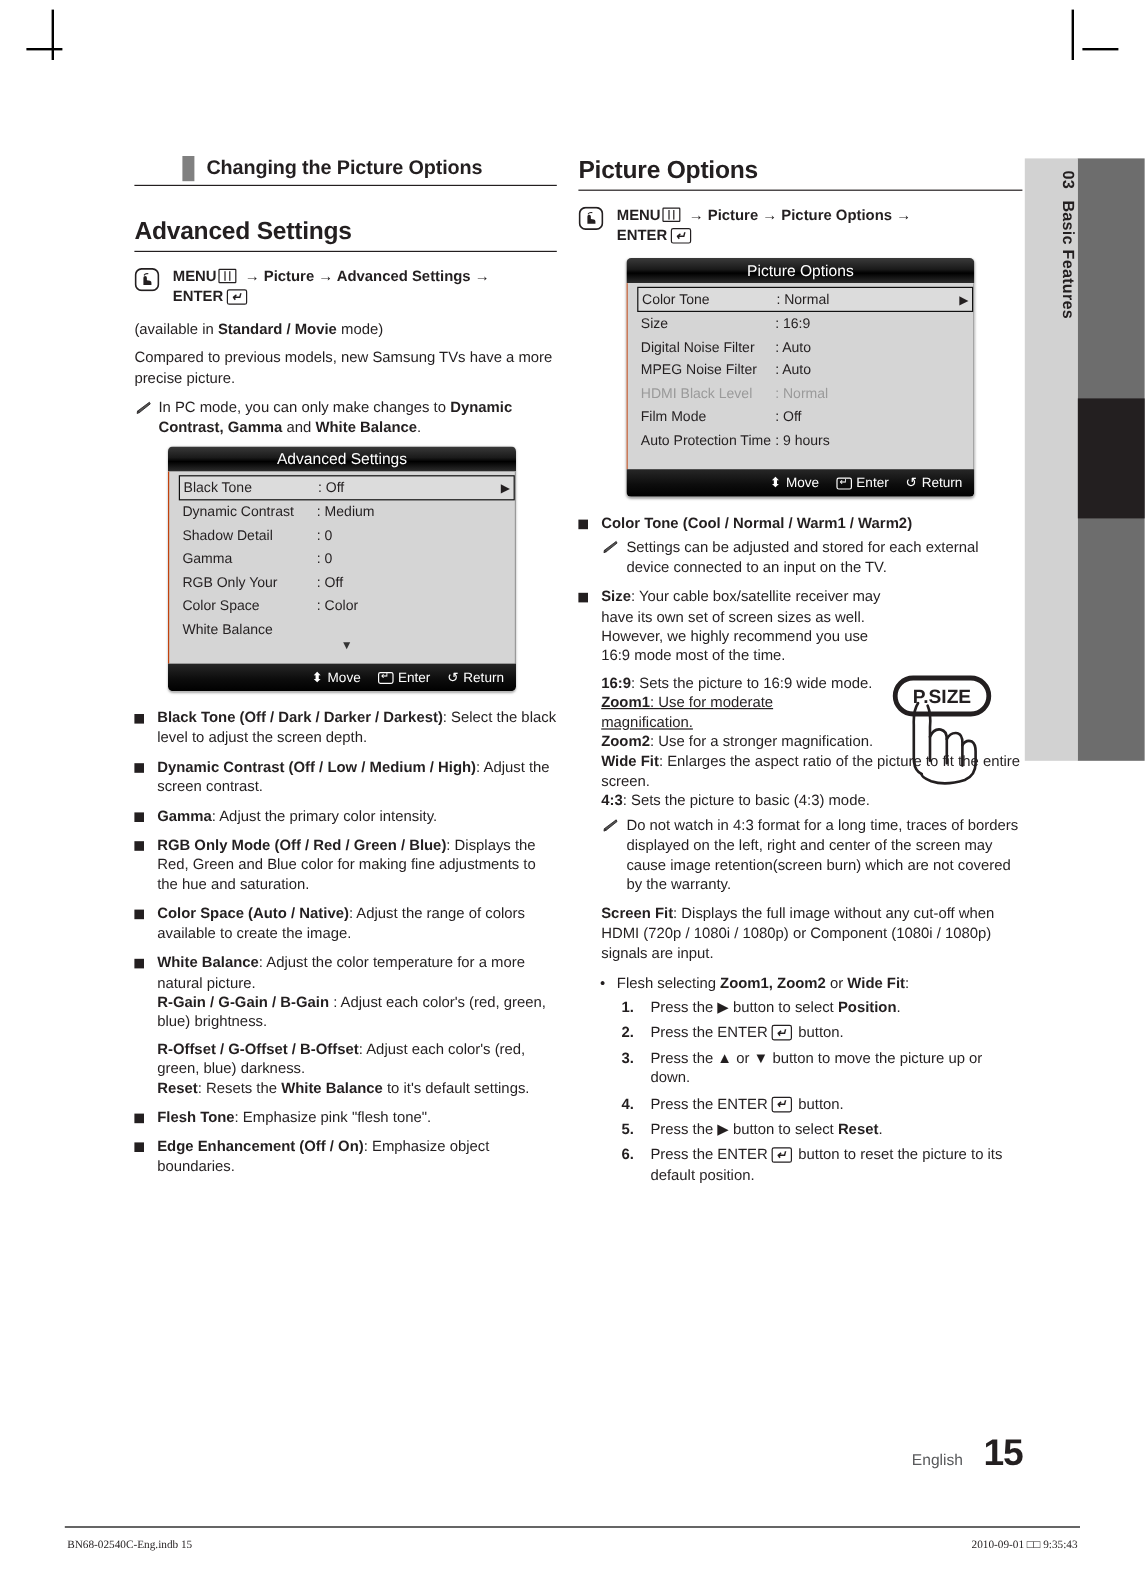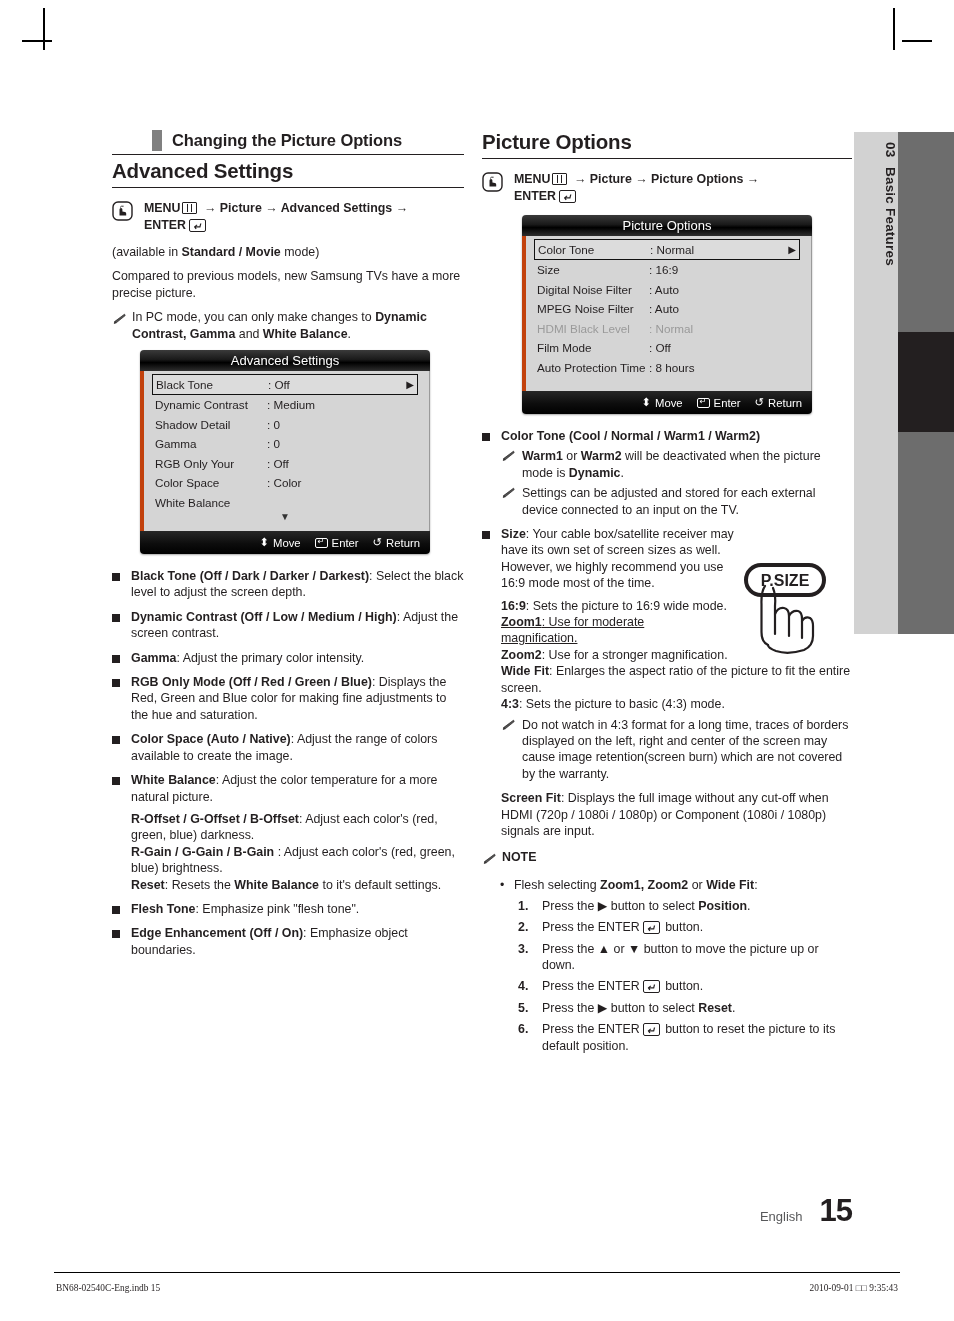--- a/index.html
+++ b/index.html
@@ -53,21 +53,21 @@
     font-size:13.5px; font-weight:bold; color:#231f20;
     letter-spacing:0.2px;
   }
   .side-tab .tab-num { margin-bottom:10px; }
 
   
   .sec-head {
     display:flex; align-items:center;
     border-bottom:1.6px solid #231f20;
     padding-bottom:3px;
-    margin-bottom:4px;
+    margin-bottom:26px;
     padding-left:40px;
   }
   .sec-head .bar {
     width:10px; height:21px; background:#808080; margin-right:10px; flex:0 0 auto;
   }
   .sec-head .txt { font-size:16.5px; font-weight:bold; letter-spacing:-0.1px; }
 
   .h2 {
     font-size:20.5px; font-weight:bold;
     border-bottom:1.2px solid #231f20;
@@ -137,22 +137,22 @@
     border-radius:4px; overflow:hidden;
     box-shadow:0 1px 2px rgba(0,0,0,0.35);
   }
   .osd.right { margin-left:40px; width:290px; }
   .osd-title {
     height:21px; line-height:21px; text-align:center;
     color:#ffffff; font-size:13px;
     background: linear-gradient(180deg,#3a3a3a 0%, #1a1a1a 45%, #000000 60%, #2e2e2e 100%);
   }
   .osd-body {
-    background:#d5d5d5; padding:3px 11px 7px 8px;
-    border-left:4px solid #c2410c; border-right:1px solid #9a9a9a;
+    background:#d5d5d5; padding:3px 0 7px 8px;
+    border-left:1px solid #c2410c; border-right:1px solid #9a9a9a;
   }
   .osd-row {
     display:flex; align-items:center;
     height:19.5px; font-size:11.7px; padding:0 3px;
   }
   .osd-row .lab { width:112px; flex:0 0 auto; }
   .osd-row .val { flex:1 1 auto; }
   .osd-row .car { flex:0 0 auto; font-size:10px; }
   .osd-row.sel {
     border:1.3px solid #111; background:#dcdcdc; height:21px;
@@ -324,22 +324,22 @@
         <div class="btxt"><b>RGB Only Mode (Off / Red / Green / Blue)</b><span>: Displays the Red, Green and Blue color for making fine adjustments to the hue and saturation.</span></div>
       </div>
       <div class="bul">
         <div class="sq"></div>
         <div class="btxt"><b>Color Space (Auto / Native)</b><span>: Adjust the range of colors available to create the image.</span></div>
       </div>
       <div class="bul">
         <div class="sq"></div>
         <div class="btxt">
           <b>White Balance</b><span>: Adjust the color temperature for a more natural picture.</span>
+          <div><b>R-Gain / G-Gain / B-Gain</b><span> : Adjust each color's (red, green, blue) brightness.</span></div>
           <div style="margin-top:6px;"><b>R-Offset / G-Offset / B-Offset</b><span>: Adjust each color's (red, green, blue) darkness.</span></div>
-          <div><b>R-Gain / G-Gain / B-Gain</b><span> : Adjust each color's (red, green, blue) brightness.</span></div>
           <div><b>Reset</b><span>: Resets the </span><b>White Balance</b><span> to it's default settings.</span></div>
         </div>
       </div>
       <div class="bul">
         <div class="sq"></div>
         <div class="btxt"><b>Flesh Tone</b><span>: Emphasize pink "flesh tone".</span></div>
       </div>
       <div class="bul">
         <div class="sq"></div>
         <div class="btxt"><b>Edge Enhancement (Off / On)</b><span>: Emphasize object boundaries.</span></div>
@@ -394,21 +394,21 @@
           <div class="osd-row dim">
             <span class="lab">HDMI Black Level</span>
             <span class="val">: Normal</span>
           </div>
           <div class="osd-row">
             <span class="lab">Film Mode</span>
             <span class="val">: Off</span>
           </div>
           <div class="osd-row">
             <span class="lab">Auto Protection Time</span>
-            <span class="val">: 8 hours</span>
+            <span class="val">: 9 hours</span>
           </div>
           <div style="height:7px;"></div>
         </div>
         <div class="osd-foot">
           <span class="k">
               <span>⬍</span>
               <span>Move</span>
             </span>
           <span class="k">
               <span class="mini-enter">
@@ -420,29 +420,20 @@
               <span>↺</span>
               <span>Return</span>
             </span>
         </div>
       </div>
 
       <div class="bul">
         <div class="sq"></div>
         <div class="btxt">
           <b>Color Tone (Cool / Normal / Warm1 / Warm2)</b>
-          <div class="sub-note">
-            <span class="pic">
-              <svg width="14" height="12" viewBox="0 0 14 12">
-                  <path d="M12.5 1.2 L13.2 2.6 L4.2 9.8 L2.3 10.6 L2.6 8.6 Z" fill="#555" stroke="#231f20" stroke-width="0.7"></path>
-                  <path d="M2.6 8.6 L4.2 9.8" stroke="#231f20" stroke-width="0.7"></path>
-                </svg>
-            </span>
-            <span class="ntxt"><b>Warm1</b><span> or </span><b>Warm2</b><span> will be deactivated when the picture mode is </span><b>Dynamic</b><span>.</span></span>
-          </div>
           <div class="sub-note">
             <span class="pic">
               <svg width="14" height="12" viewBox="0 0 14 12">
                   <path d="M12.5 1.2 L13.2 2.6 L4.2 9.8 L2.3 10.6 L2.6 8.6 Z" fill="#555" stroke="#231f20" stroke-width="0.7"></path>
                   <path d="M2.6 8.6 L4.2 9.8" stroke="#231f20" stroke-width="0.7"></path>
                 </svg>
             </span>
             <span class="ntxt">Settings can be adjusted and stored for each external device connected to an input on the TV.</span>
           </div>
         </div>
@@ -463,29 +454,20 @@
                   <path d="M12.5 1.2 L13.2 2.6 L4.2 9.8 L2.3 10.6 L2.6 8.6 Z" fill="#555" stroke="#231f20" stroke-width="0.7"></path>
                   <path d="M2.6 8.6 L4.2 9.8" stroke="#231f20" stroke-width="0.7"></path>
                 </svg>
             </span>
             <span class="ntxt">Do not watch in 4:3 format for a long time, traces of borders displayed on the left, right and center of the screen may cause image retention(screen burn) which are not covered by the warranty.</span>
           </div>
           <div style="margin-top:8px;"><b>Screen Fit</b><span>: Displays the full image without any cut-off when HDMI (720p / 1080i / 1080p) or Component (1080i / 1080p) signals are input.</span></div>
         </div>
       </div>
 
-      <div class="note" style="margin-top:10px;">
-        <span class="pic">
-          <svg width="14" height="12" viewBox="0 0 14 12">
-              <path d="M12.5 1.2 L13.2 2.6 L4.2 9.8 L2.3 10.6 L2.6 8.6 Z" fill="#555" stroke="#231f20" stroke-width="0.7"></path>
-              <path d="M2.6 8.6 L4.2 9.8" stroke="#231f20" stroke-width="0.7"></path>
-            </svg>
-        </span>
-        <span class="ntxt"><b>NOTE</b></span>
-      </div>
 
       <div class="dotline" style="margin-left:18px;">
         <span class="dot">•</span>
         <span class="dtxt"><span>Flesh selecting </span><b>Zoom1, Zoom2</b><span> or </span><b>Wide Fit</b><span>:</span></span>
       </div>
 
       <div class="steps" style="margin-left:36px;">
         <div class="step">
           <span class="num">1.</span>
           <span class="stxt"><span>Press the ▶ button to select </span><b>Position</b><span>.</span></span>

